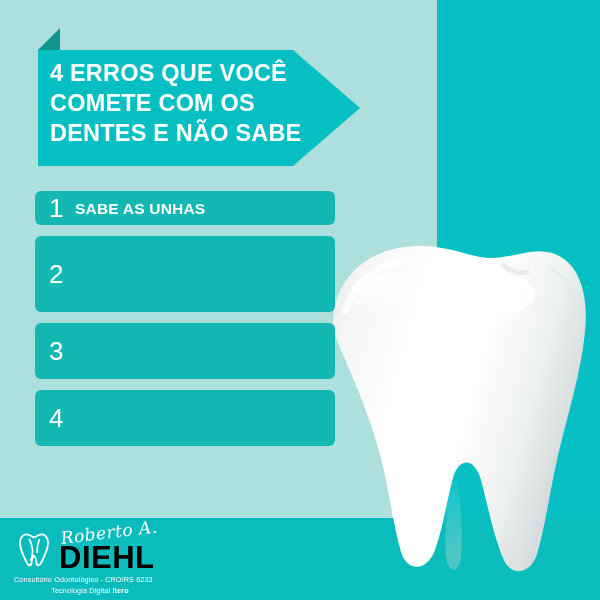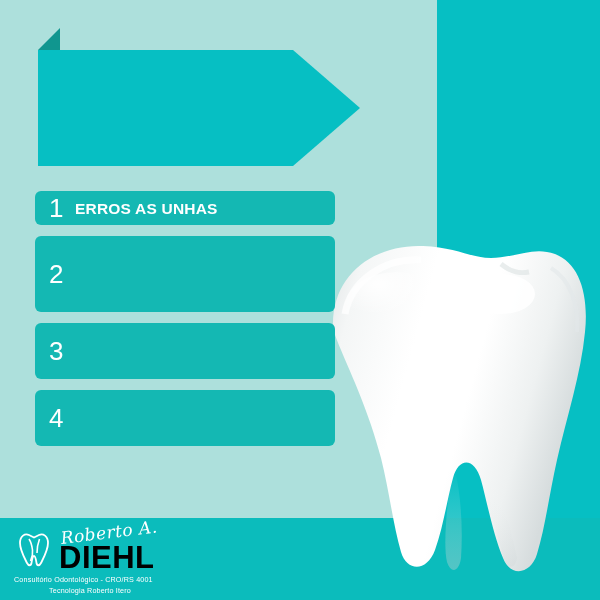--- a/index.html
+++ b/index.html
@@ -163,21 +163,21 @@
   }
   .logo-sub2 {
     margin-top: 2px;
     color: #ffffff;
     font-size: 7.2px;
     letter-spacing: 0.15px;
     text-align: center;
     width: 152px;
     white-space: nowrap;
   }
-  .logo-sub2 b { font-weight: normal; }
+  .logo-sub2 b { font-weight: bold; }
 </style>
 </head>
 <body>
 
 <div id="poster">
 
   <div class="bg-left"></div>
   <div class="bg-right"></div>
   <div class="bg-footer"></div>
 
@@ -229,26 +229,29 @@
                C 206 300, 196 268, 184 246 Z" fill="url(#rootShade)" opacity="0.45"></path>
 
       <path d="M40 86 C 46 52, 80 30, 116 32" fill="none" stroke="#ffffff" stroke-width="7" opacity="0.75"></path>
       <path d="M246 40 C 266 52, 274 78, 272 104" fill="none" stroke="#e3e8e9" stroke-width="4" opacity="0.6"></path>
       <path d="M196 36 C 206 44, 214 46, 224 44" fill="none" stroke="#dfe5e6" stroke-width="5" opacity="0.7"></path>
     </svg>
   </div>
 
   <div class="banner-fold"></div>
   <div class="banner"></div>
+  <div class="banner-title">4 ERROS QUE VOCÊ
+COMETE COM OS
+DENTES E NÃO SABE</div>
 
   <div class="tips">
 
     <div class="tip tip-1">
       <span class="tip-num">1</span>
-      <span class="tip-text">ERROS AS UNHAS</span>
+      <span class="tip-text">SABE AS UNHAS</span>
     </div>
 
     <div class="tip tip-2">
       <span class="tip-num">2</span>
     </div>
 
     <div class="tip tip-3">
       <span class="tip-num">3</span>
     </div>
 
@@ -267,19 +270,19 @@
                    C 34 20, 30 27, 27 33 C 25.5 36, 23 36, 22.5 33
                    C 22 30, 21.5 26, 20 26 C 18.5 26, 18 30, 17.5 33
                    C 17 36, 14.5 36, 13 33 C 10 27, 6 20, 6 13 Z" fill="none" stroke="#ffffff" stroke-width="1.8"></path>
           <path d="M15 9 C 17 12, 18 16, 18.5 20 C 19 24, 18 28, 16.5 31" fill="none" stroke="#ffffff" stroke-width="1.6"></path>
           <path d="M25.5 9 C 24 13, 23 18, 23 23" fill="none" stroke="#ffffff" stroke-width="1.6"></path>
         </svg>
       </span>
       <span class="logo-script">Roberto A.</span>
       <span class="logo-name">DIEHL</span>
     </div>
-    <div class="logo-sub1">Consultório Odontológico - CRO/RS 4001</div>
+    <div class="logo-sub1">Consultório Odontológico - CRO/RS 6233</div>
     <div class="logo-sub2">
-      <span>Tecnologia Roberto </span><b>Itero</b>
+      <span>Tecnologia Digital </span><b>Itero</b>
     </div>
   </div>
 
 </div>
 
 </body></html>

